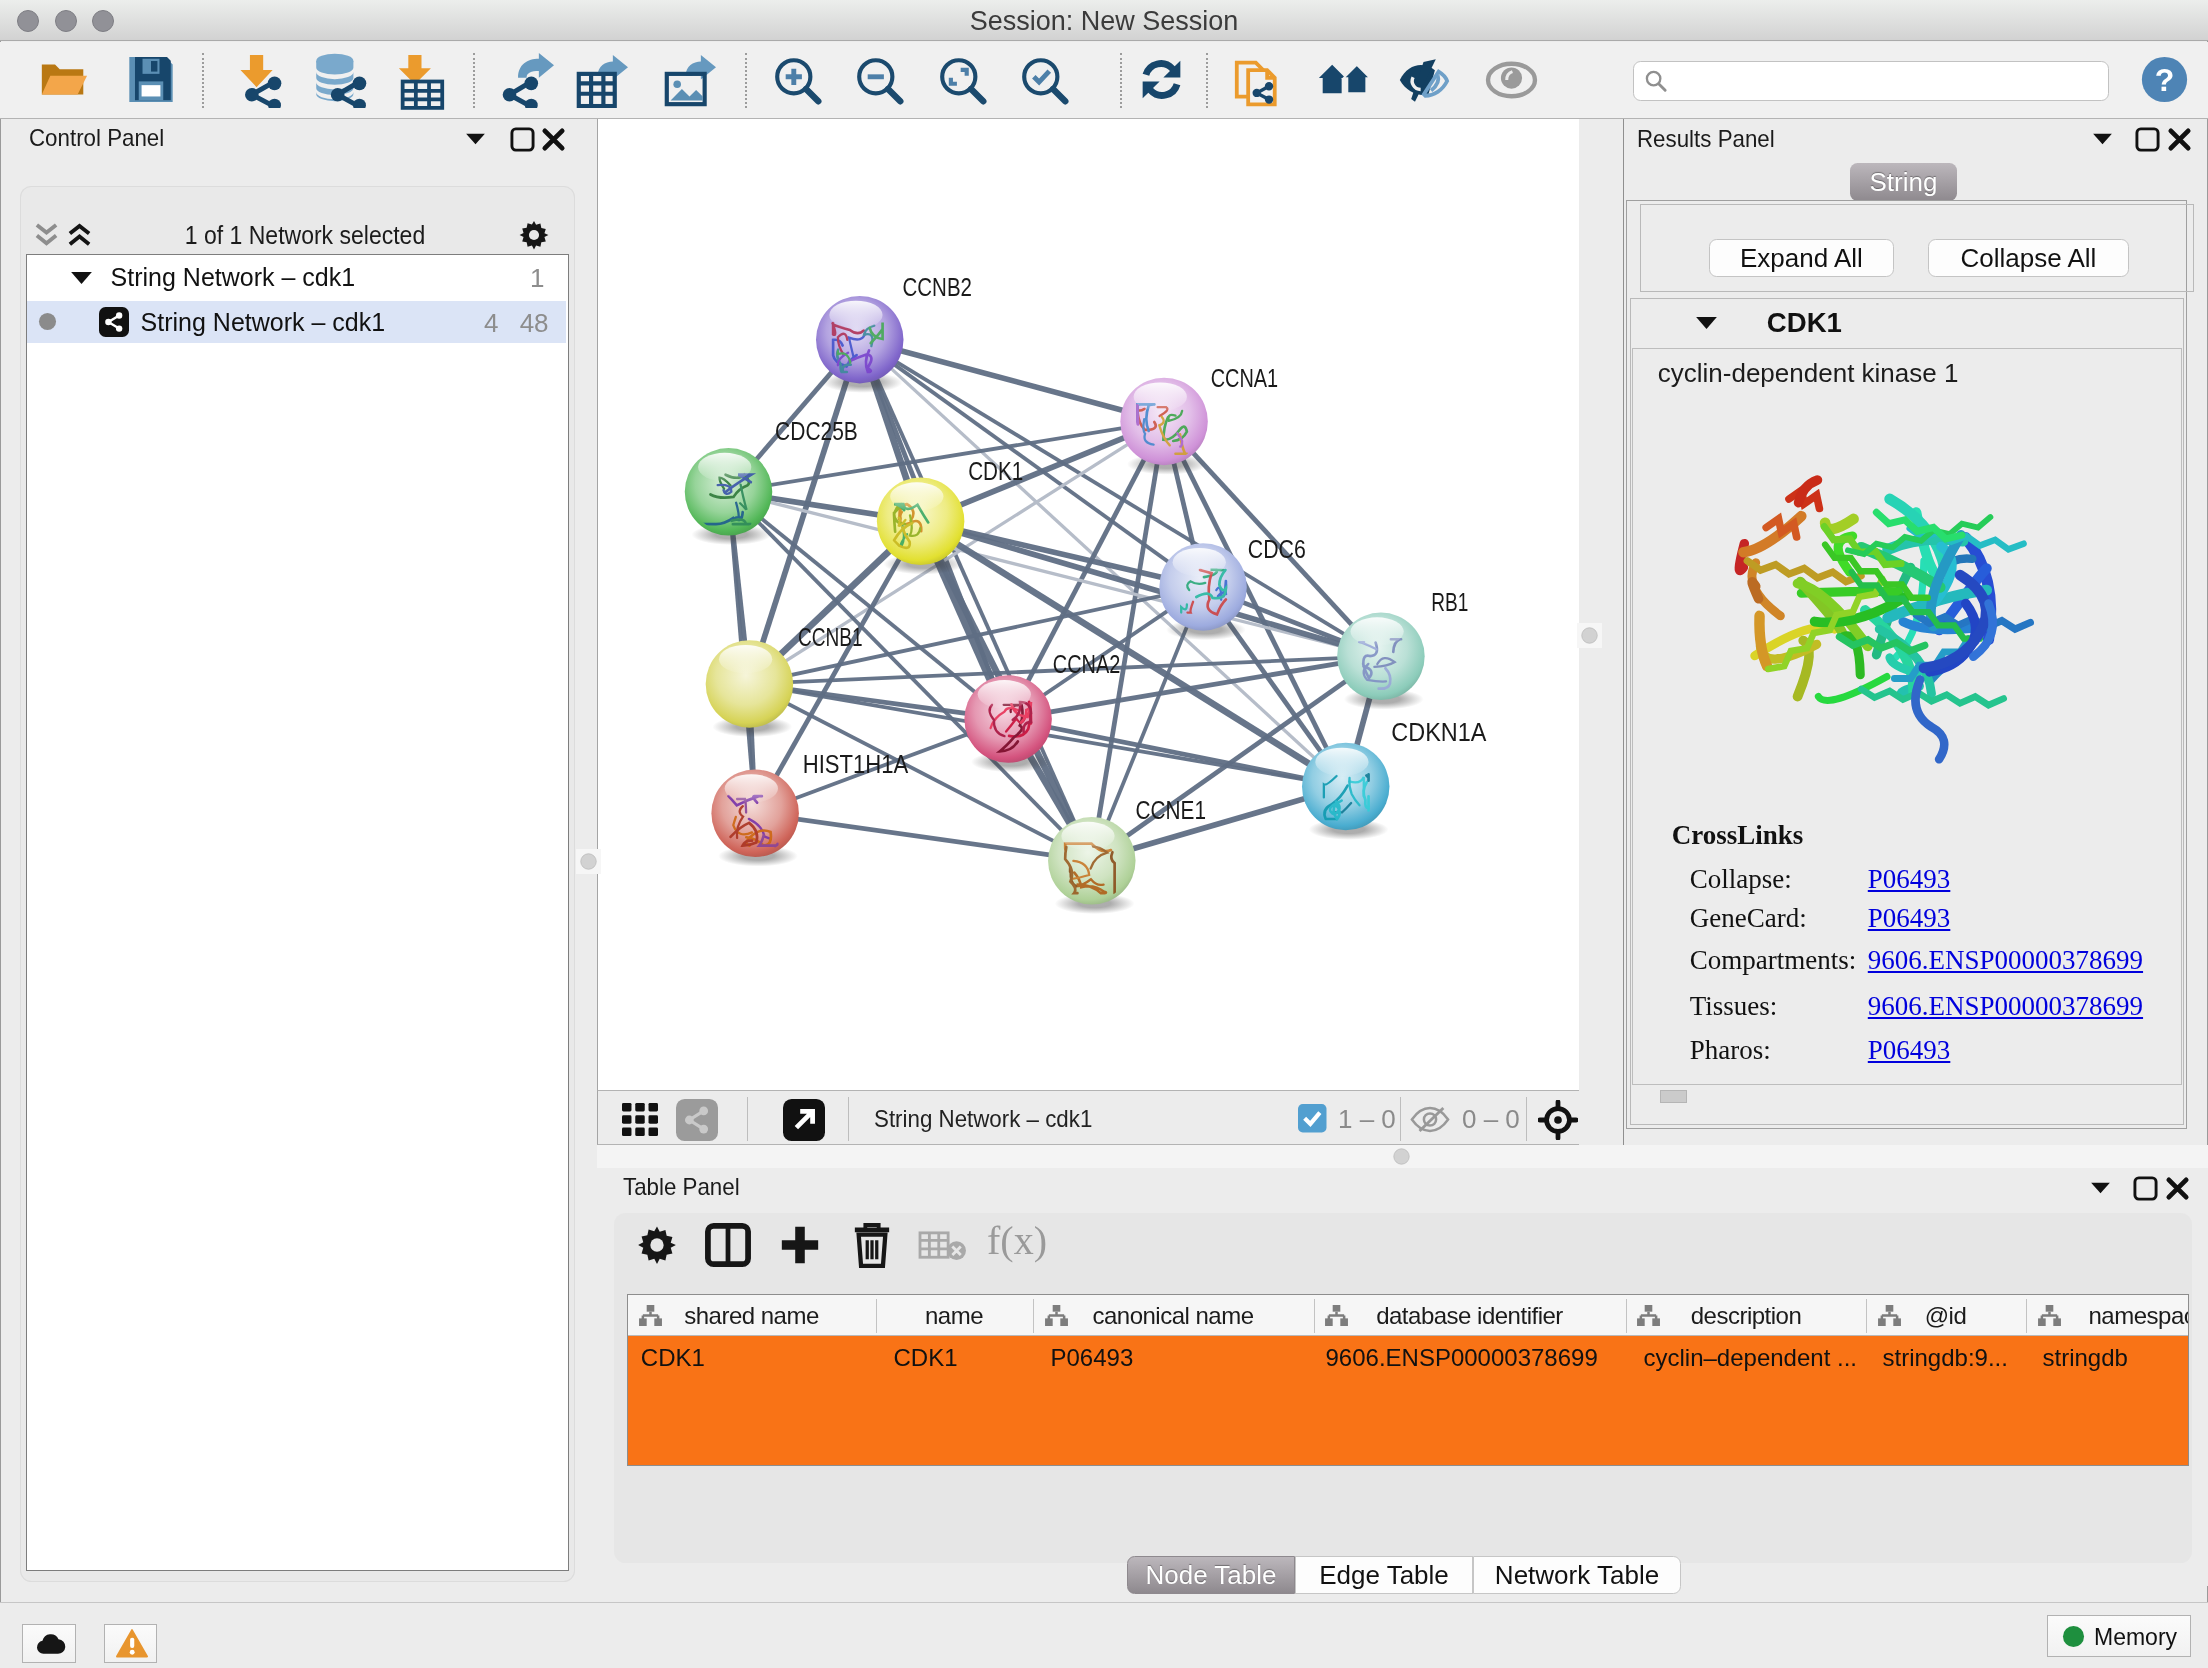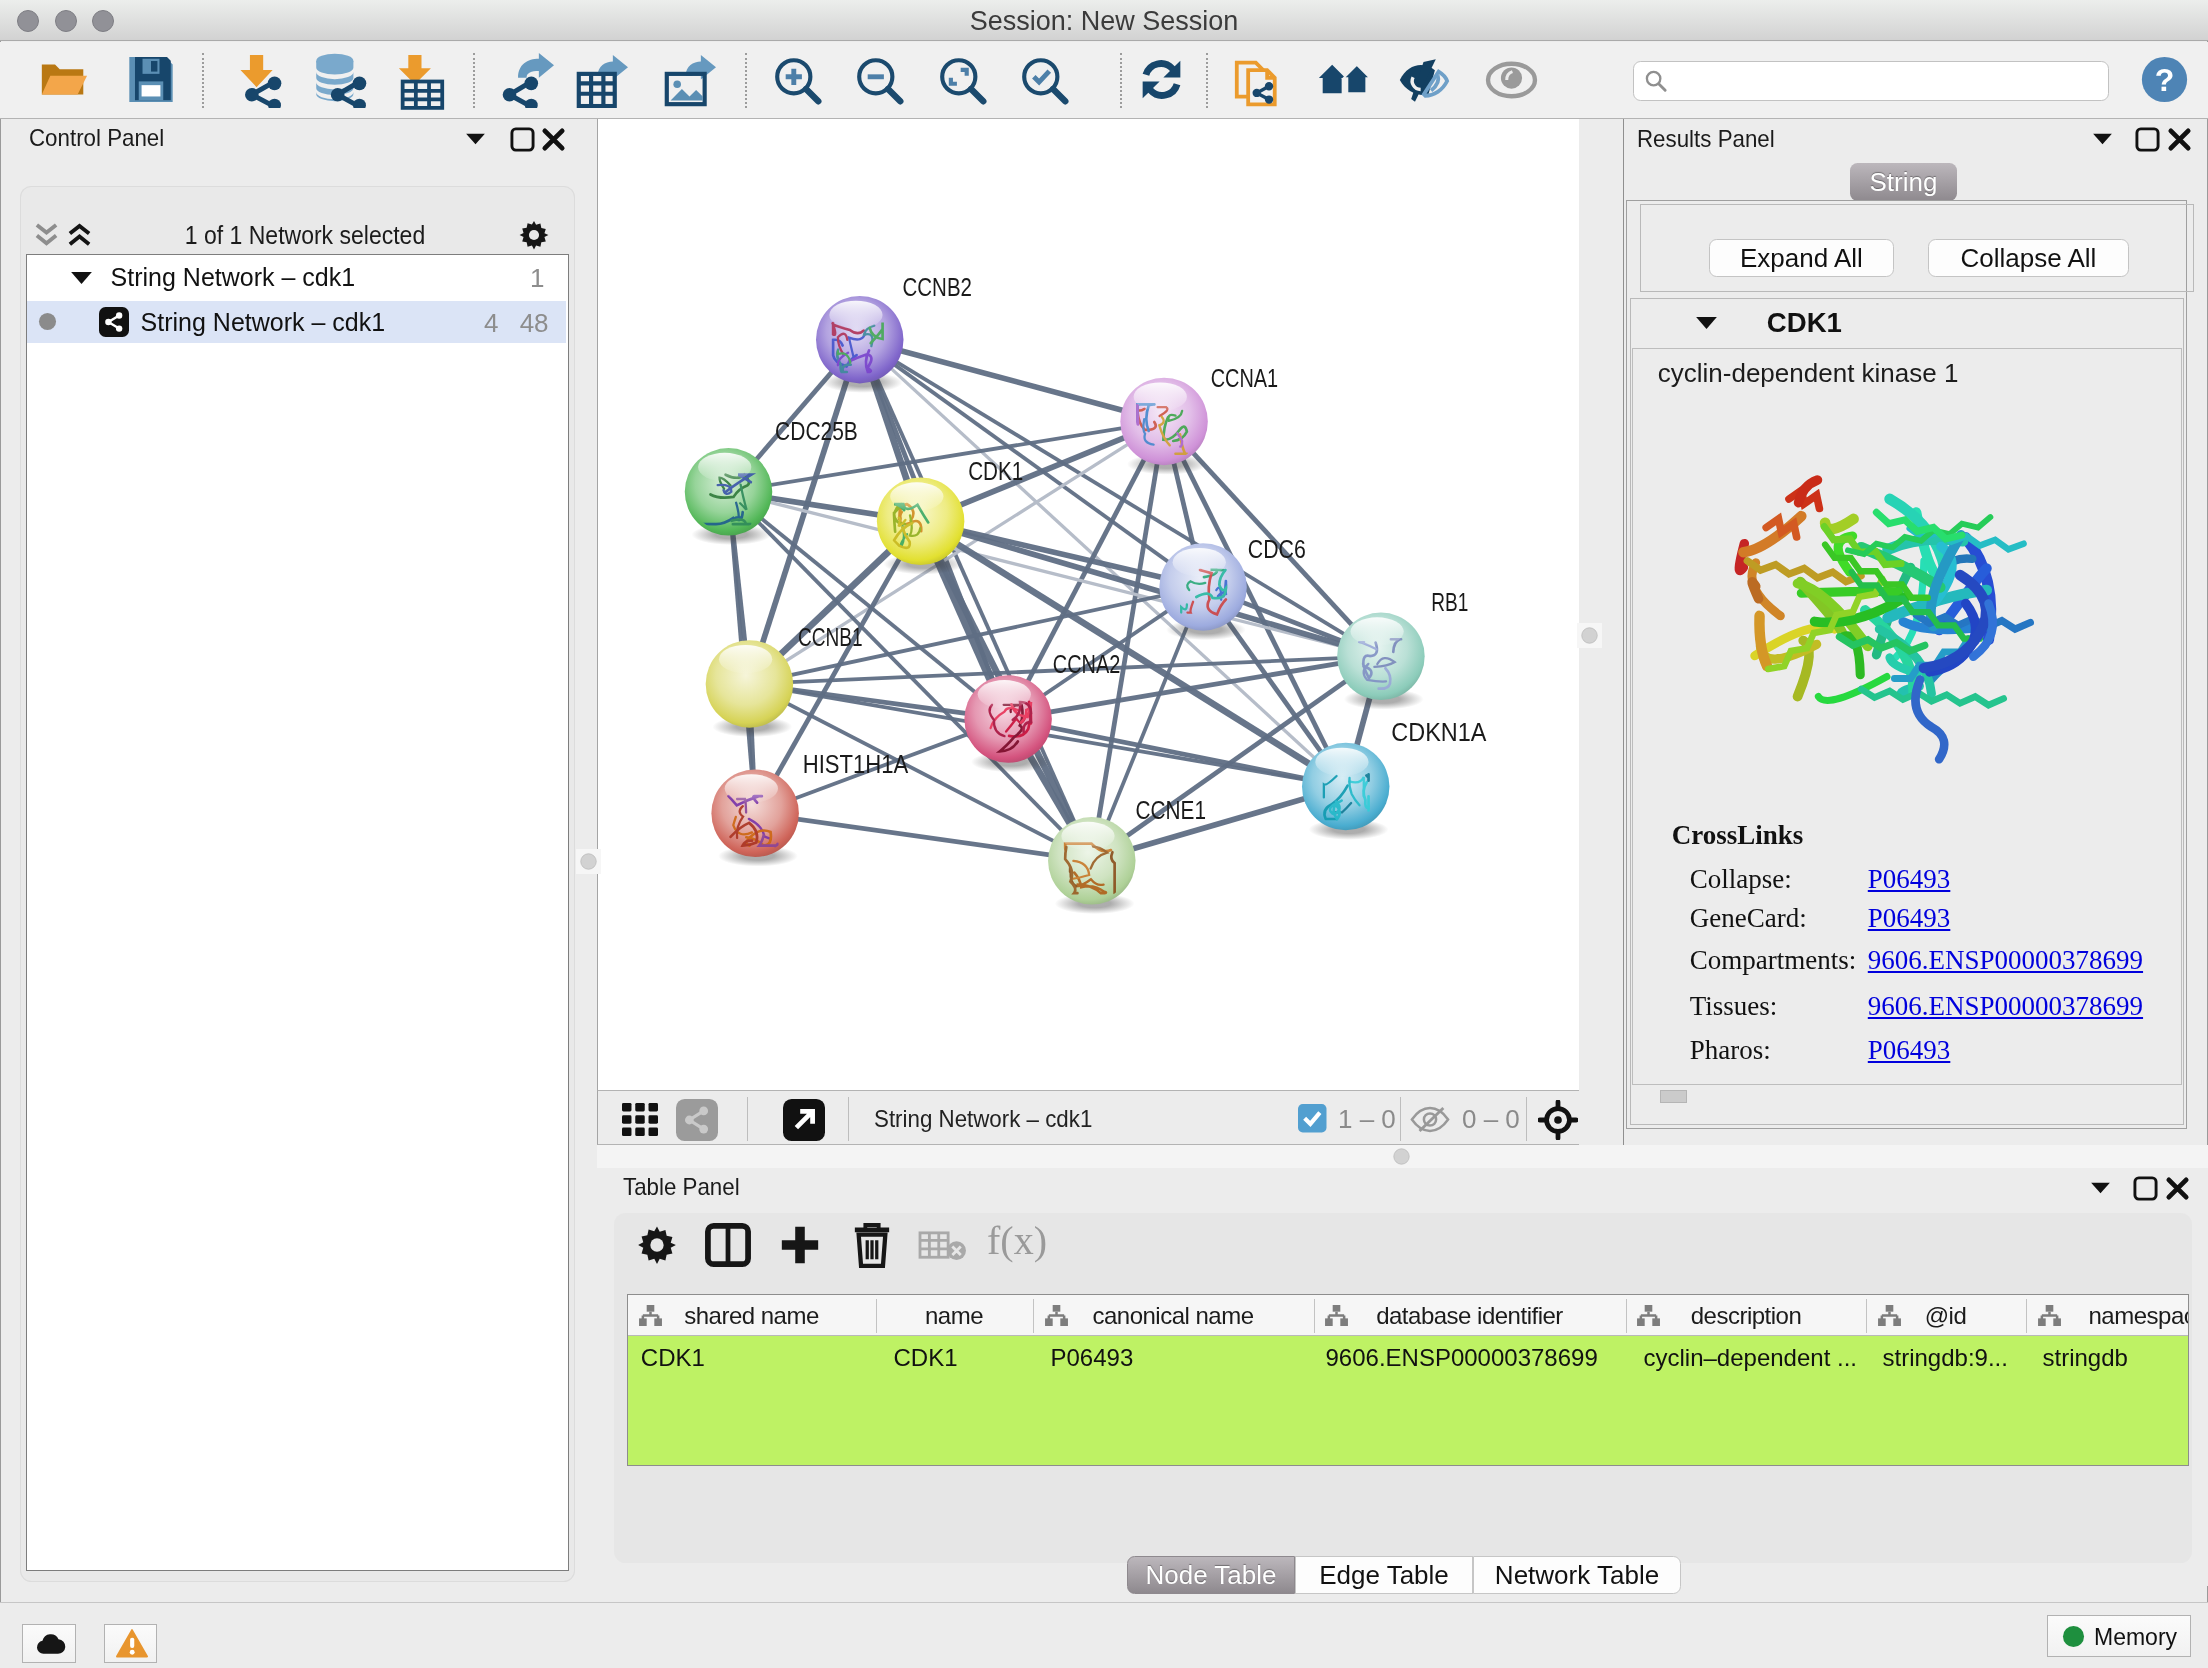--- a/index.html
+++ b/index.html
@@ -32,21 +32,21 @@
 #netfooter { position:absolute; left:597px; top:1090px; width:982px; height:55px; background:#ececec; border-top:1px solid #b3b3b3; border-bottom:1px solid #b3b3b3; border-left:1px solid #a5a5a5; }
 .fsep { position:absolute; top:5.7px; height:44px; width:0; border-left:1px solid #bdbdbd; }
 #hsplit { position:absolute; left:597px; top:1145px; width:1611px; height:23px; background:#f4f4f4; }
 
 
 #rp { position:absolute; left:1623px; top:119px; width:476px; height:1026px; background:#ececec; border-left:1.9px solid #8f8f8f; }
 
 
 #tp { position:absolute; left:597px; top:1168px; width:1611px; height:418px; background:#ececec; }
 #tp-box { position:absolute; left:17px; top:45px; width:1578px; height:350px; background:#e6e6e6; border-radius:11.4px; }
-#tp-white { position:absolute; left:29.5px; top:126px; width:1562px; height:172px; background:#bef264; border:1px solid #8d8d8d; overflow:hidden; }
+#tp-white { position:absolute; left:29.5px; top:126px; width:1562px; height:172px; background:#f97316; border:1px solid #8d8d8d; overflow:hidden; }
 
 .hcell { position:absolute; top:4.8px; height:32px; font-size:24px; letter-spacing:-0.5px; color:#1b1b1b; text-align:center; line-height:32px; overflow:hidden; white-space:nowrap; }
 .hicon { position:absolute; top:9.5px; width:23px; height:21px; }
 .rcell { position:absolute; top:49px; font-size:24px; color:#111; white-space:nowrap; }
 
 
 #statusbar { position:absolute; left:0; top:1602px; width:2208px; height:67px; background:#ececec; border-top:1px solid #c6c6c6; }
 .sbtn { position:absolute; background:linear-gradient(#fbfbfb,#f1f1f1); border:1.9px solid #b2b2b2; }
 </style>
 </head>

